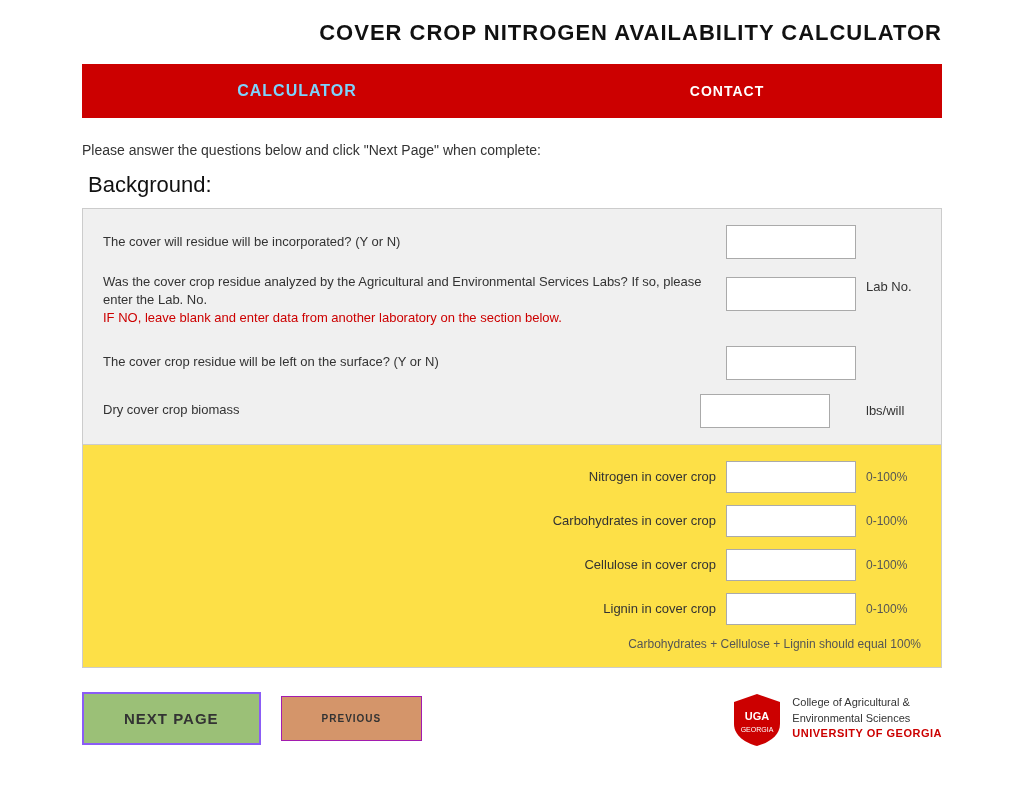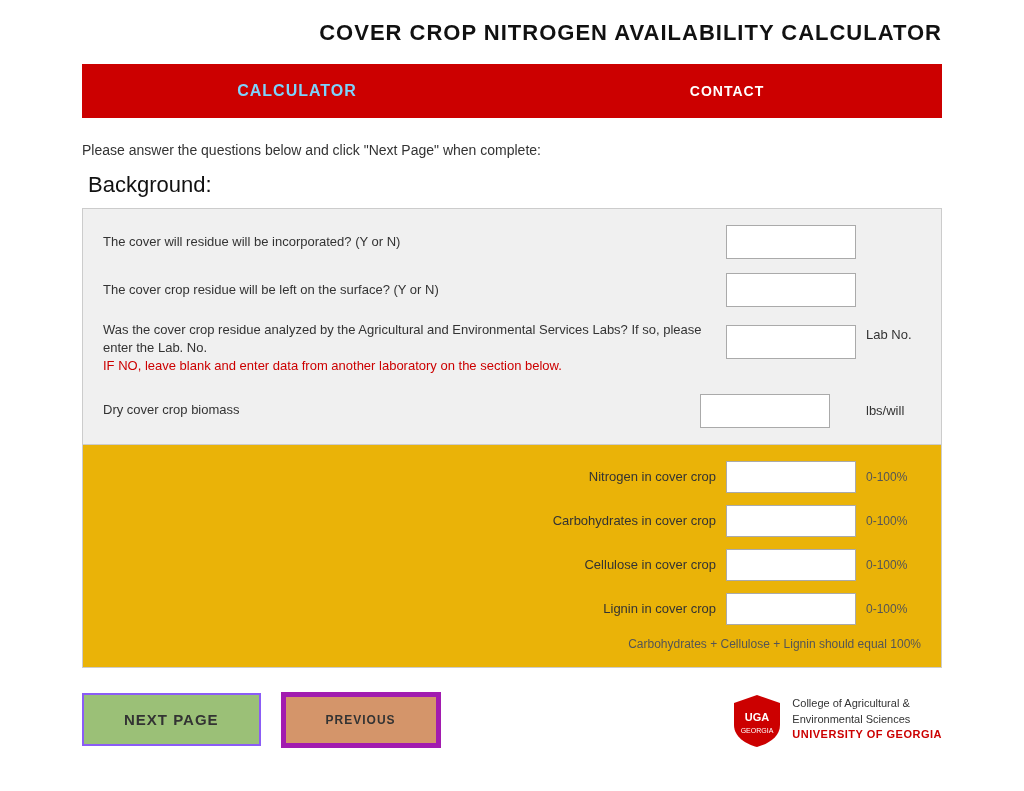--- a/index.html
+++ b/index.html
@@ -58,21 +58,21 @@
       margin-left: 6px;
       color: #111;
     }
     .form-section {
       background: #f0f0f0;
       border: 1px solid #ccc;
       padding: 16px 20px;
       margin-bottom: 0;
     }
     .form-section-lower {
-      background: #eab308;
+      background: #fde047;
       border: 1px solid #ccc;
       border-top: none;
       padding: 16px 20px;
       margin-bottom: 24px;
     }
     .form-row {
       display: flex;
       align-items: center;
       margin-bottom: 14px;
       gap: 10px;
@@ -149,23 +149,23 @@
       border: 2px solid #8b5cf6;
       padding: 16px 40px;
       font-size: 15px;
       font-weight: bold;
       letter-spacing: 1px;
       color: #333;
       cursor: pointer;
     }
     .btn-prev {
       background: #d4956a;
-      border: 5px solid #a21caf;
+      border: 1px solid #a21caf;
       padding: 16px 40px;
-      font-size: 12px;
+      font-size: 10px;
       font-weight: bold;
       letter-spacing: 1px;
       color: #333;
       cursor: pointer;
     }
     .logo-block {
       display: flex;
       align-items: center;
       margin-left: auto;
       gap: 8px;
@@ -199,37 +199,37 @@
   </nav>
 
   <p class="instructions">Please answer the questions below and click "Next Page" when complete:</p>
 
   <h2 class="section-title">Background:</h2>
 
   <div class="form-section">
 
     <div class="form-row">
       <span class="form-label">The cover will residue will be incorporated? (Y or N)</span>
-      <input class="form-input" type="text" value="" style="">
-      <span class="form-unit"></span>
-    </div>
-
-    <div class="form-row">
-      <span class="form-label">The cover crop residue will be left on the surface? (Y or N)</span>
       <input class="form-input" type="text" value="" style="">
       <span class="form-unit"></span>
     </div>
 
     <div class="form-row" style="align-items: flex-start; padding-bottom: 4px;">
       <span class="form-label">
         <span>Was the cover crop residue analyzed by the Agricultural and Environmental Services Labs? If so, please enter the Lab. No.</span><br>
         <span class="red-note">IF NO, leave blank and enter data from another laboratory on the section below.</span>
       </span>
       <input class="form-input" type="text" style="margin-top: 4px;" value="">
       <span class="form-unit" style="margin-top: 6px;">Lab No.</span>
+    </div>
+
+    <div class="form-row">
+      <span class="form-label">The cover crop residue will be left on the surface? (Y or N)</span>
+      <input class="form-input" type="text" value="" style="">
+      <span class="form-unit"></span>
     </div>
 
     <div class="form-row">
       <span class="form-label">Dry cover crop biomass</span>
       <input class="form-input" type="text" value="" style="">
       <span class="form-unit">lbs/will</span>
     </div>
 
   </div>
 

